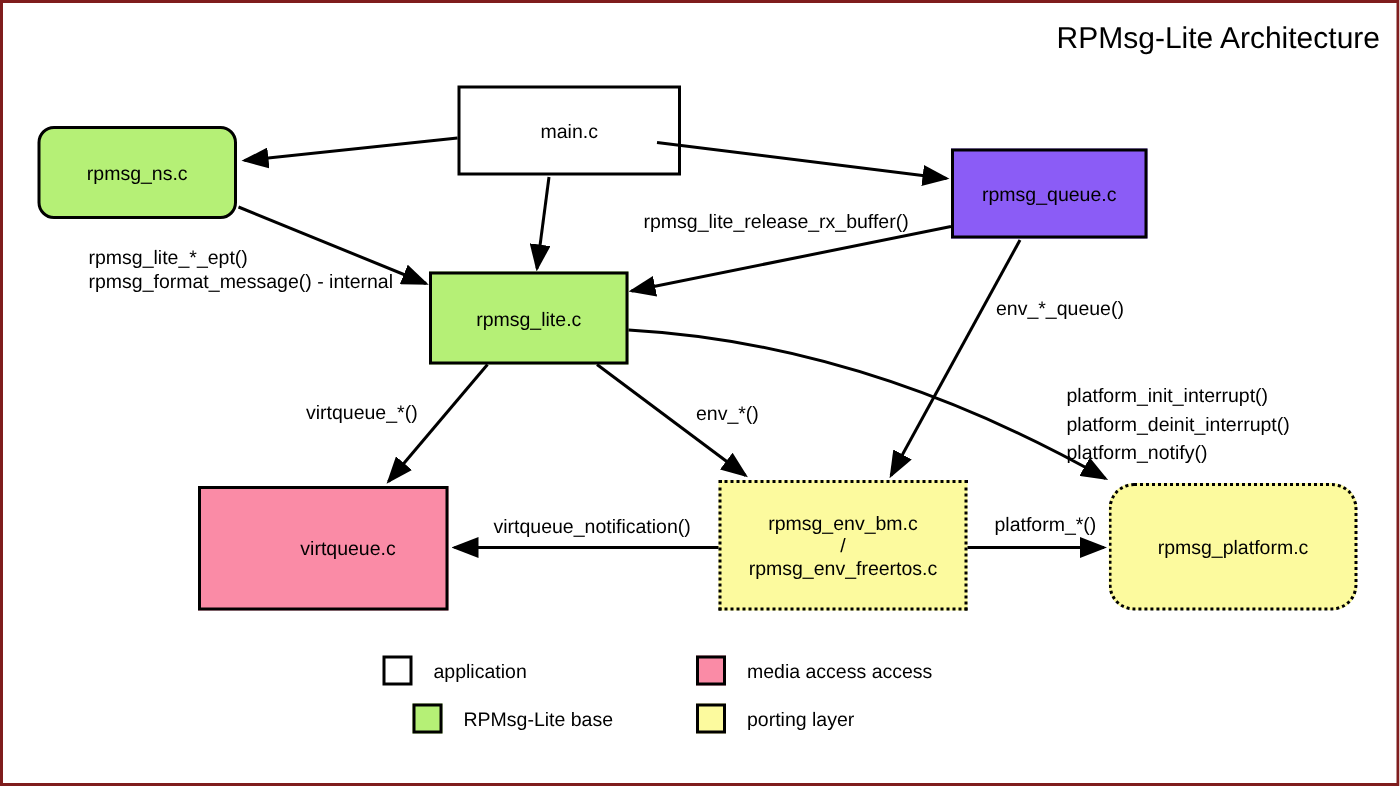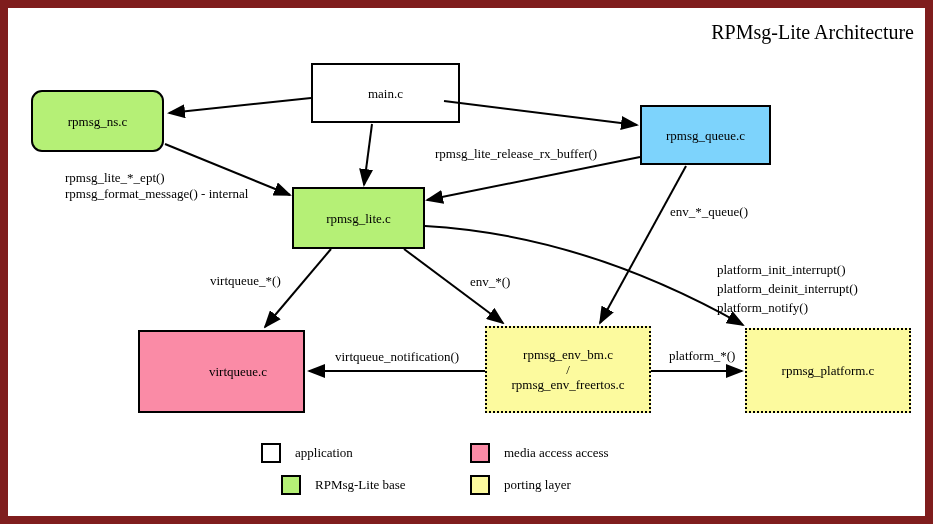--- a/index.html
+++ b/index.html
@@ -1,33 +1,33 @@
 <!DOCTYPE html>
 <html><head>
 <meta charset="utf-8">
 <style>
   html,body{margin:0;padding:0;background:#fff;}
   body{font-family:"Liberation Sans",sans-serif;color:#000;}
   .frame{position:relative;width:933px;height:524px;box-sizing:border-box;
-         border:8px solid #7f1d1d;background:#fff;overflow:hidden;font-family:Liberation Serif, serif;}
+         border:2px solid #7f1d1d;background:#fff;overflow:hidden;}
   .title{position:absolute;top:13px;right:11px;font-size:20px;letter-spacing:0px;
          white-space:nowrap;z-index:3;}
   svg.arrows{position:absolute;left:0;top:0;width:933px;height:524px;z-index:2;
          pointer-events:none;}
   .node{position:absolute;box-sizing:border-box;border:2px solid #000;
         display:flex;align-items:center;justify-content:center;text-align:center;
         font-size:13px;z-index:1;white-space:pre-line;line-height:15px;}
   .node.dotted{border:2px dotted #000;}
   .n-main{left:303px;top:55px;width:149px;height:60px;}
   .n-ns{left:23px;top:82px;width:133px;height:62px;}
   .n-queue{left:632px;top:97px;width:131px;height:60px;}
   .n-lite{left:284px;top:179px;width:133px;height:62px;}
   .n-virtqueue{left:130px;top:322px;width:167px;height:83px;}
   .n-env{left:477px;top:318px;width:166px;height:87px;}
-  .n-platform{left:737px;top:320px;width:166px;height:85px;}
+  .n-platform{left:737px;top:320px;width:166px;height:85px;border-radius:17px;}
   .edge-label{position:absolute;font-size:13px;line-height:16px;white-space:pre-line;z-index:3;}
   .el-ept{left:57px;top:162px;}
   .el-release{left:427px;top:138px;white-space:nowrap;}
   .el-envqueue{left:662px;top:196px;white-space:nowrap;}
   .el-virtq{left:202px;top:265px;white-space:nowrap;}
   .el-env{left:462px;top:266px;white-space:nowrap;}
   .el-platints{left:709px;top:252px;line-height:19px;}
   .el-vnotif{left:327px;top:341px;white-space:nowrap;}
   .el-plat{left:661px;top:340px;white-space:nowrap;}
   .legend-item{position:absolute;display:flex;align-items:center;z-index:3;}
@@ -62,21 +62,21 @@
       <line x1="323" y1="241" x2="257" y2="319" marker-end="url(#ah)"></line>
       <line x1="396" y1="241" x2="495" y2="315" marker-end="url(#ah)"></line>
       <path d="M417,218 Q576,227 735,317" marker-end="url(#ah)"></path>
       <line x1="477" y1="363" x2="301" y2="363" marker-end="url(#ah)"></line>
       <line x1="643" y1="363" x2="734" y2="363" marker-end="url(#ah)"></line>
     </g>
   </svg>
 
   <div class="node n-main" style="background-color: rgb(255, 255, 255);">main.c</div>
   <div class="node n-ns" style="background-color: rgb(181, 240, 118); border-radius: 11px;">rpmsg_ns.c</div>
-  <div class="node n-queue" style="background-color: #7dd3fc;">rpmsg_queue.c</div>
+  <div class="node n-queue" style="background-color: #8b5cf6;">rpmsg_queue.c</div>
   <div class="node n-lite" style="background-color: rgb(181, 240, 118);">rpmsg_lite.c</div>
   <div class="node n-virtqueue" style="background-color: rgb(250, 139, 166); padding-left: 33px;">virtqueue.c</div>
   <div class="node dotted n-env" style="background-color: rgb(252, 250, 158);">rpmsg_env_bm.c
 /
 rpmsg_env_freertos.c</div>
   <div class="node dotted n-platform" style="background-color: rgb(252, 250, 158);">rpmsg_platform.c</div>
 
   <div class="edge-label el-release">rpmsg_lite_release_rx_buffer()</div>
   <div class="edge-label el-ept">rpmsg_lite_*_ept()
 rpmsg_format_message() - internal</div>

